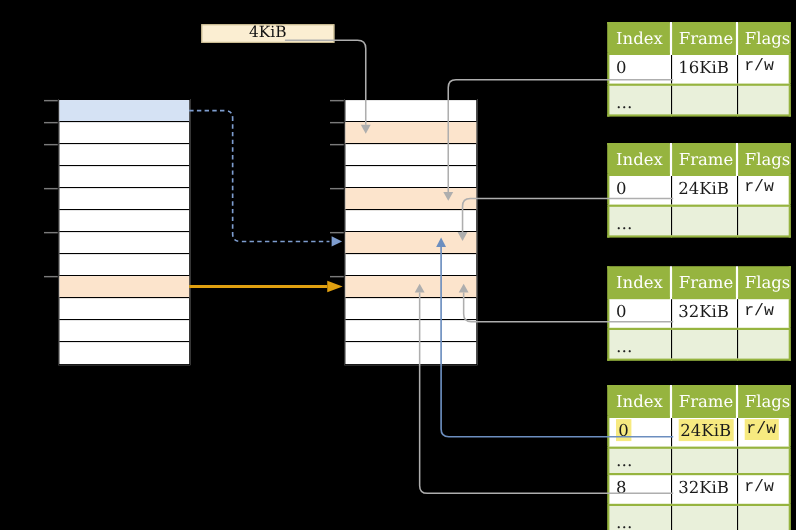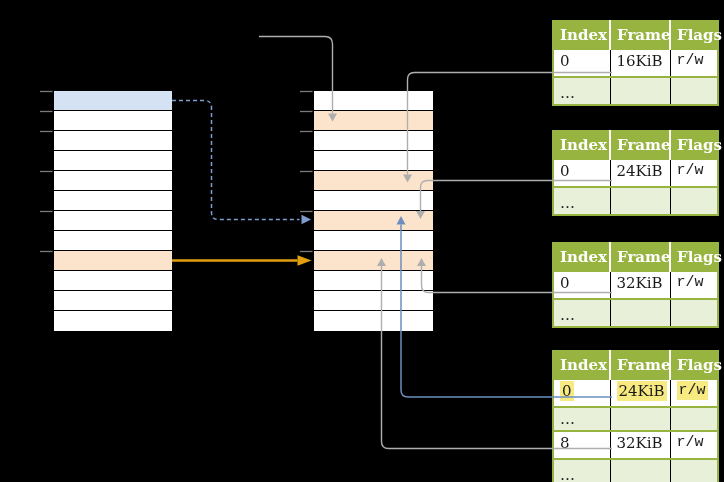--- a/index.html
+++ b/index.html
@@ -24,21 +24,21 @@
     background:var(--cream-box);border:1px solid var(--cream-box-border);
     text-align:center;line-height:15px;font-size:14px;color:#111;z-index:5;
   }
 
   
   .ptable{
     position:absolute;left:552px;width:165px;border-collapse:collapse;table-layout:fixed;
     border:2px solid var(--table-green);color:var(--body-text);font-size:15px;z-index:5;
   }
   .ptable th{
-    background:var(--table-green);color:var(--header-text);font-weight:bold;text-align:left;
+    background:var(--table-green);color:var(--header-text);font-weight:normal;text-align:left;
     padding:2px 0 3px 6px;border-right:2px solid #fff;font-size:15px;height:21px;
   }
   .ptable th:last-child{border-right:none;}
   .ptable td{
     background:#fff;text-align:left;padding:2px 0 2px 6px;height:22px;
     border-right:1px solid #000;border-top:2px solid var(--table-green);vertical-align:top;
   }
   .ptable td:last-child{border-right:none;font-family:Liberation Mono, monospace;}
   .ptable tr.dots td{background:var(--light-green-row);color:#222;padding-top:6px;height:18px;}
   .ptable tr.dots.short td{padding-top:2px;height:14px;}
@@ -55,20 +55,23 @@
   .h-dblue{fill:var(--dashed-blue-arrow);stroke:none;}
   .c-gold{stroke:var(--gold-arrow);stroke-width:2.6;fill:none;}
   .h-gold{fill:var(--gold-arrow);stroke:none;}
   .tick{stroke:var(--tick-gray);stroke-width:1.3;}
 </style>
 </head>
 <body>
 
 <div id="stage">
 
+  <div class="sizebox">
+    <span>4KiB</span>
+  </div>
 
   <div id="left-table" class="vtable">
       <div class="row blue"></div>
       <div class="row"></div>
       <div class="row"></div>
       <div class="row"></div>
       <div class="row"></div>
       <div class="row"></div>
       <div class="row"></div>
       <div class="row"></div>

